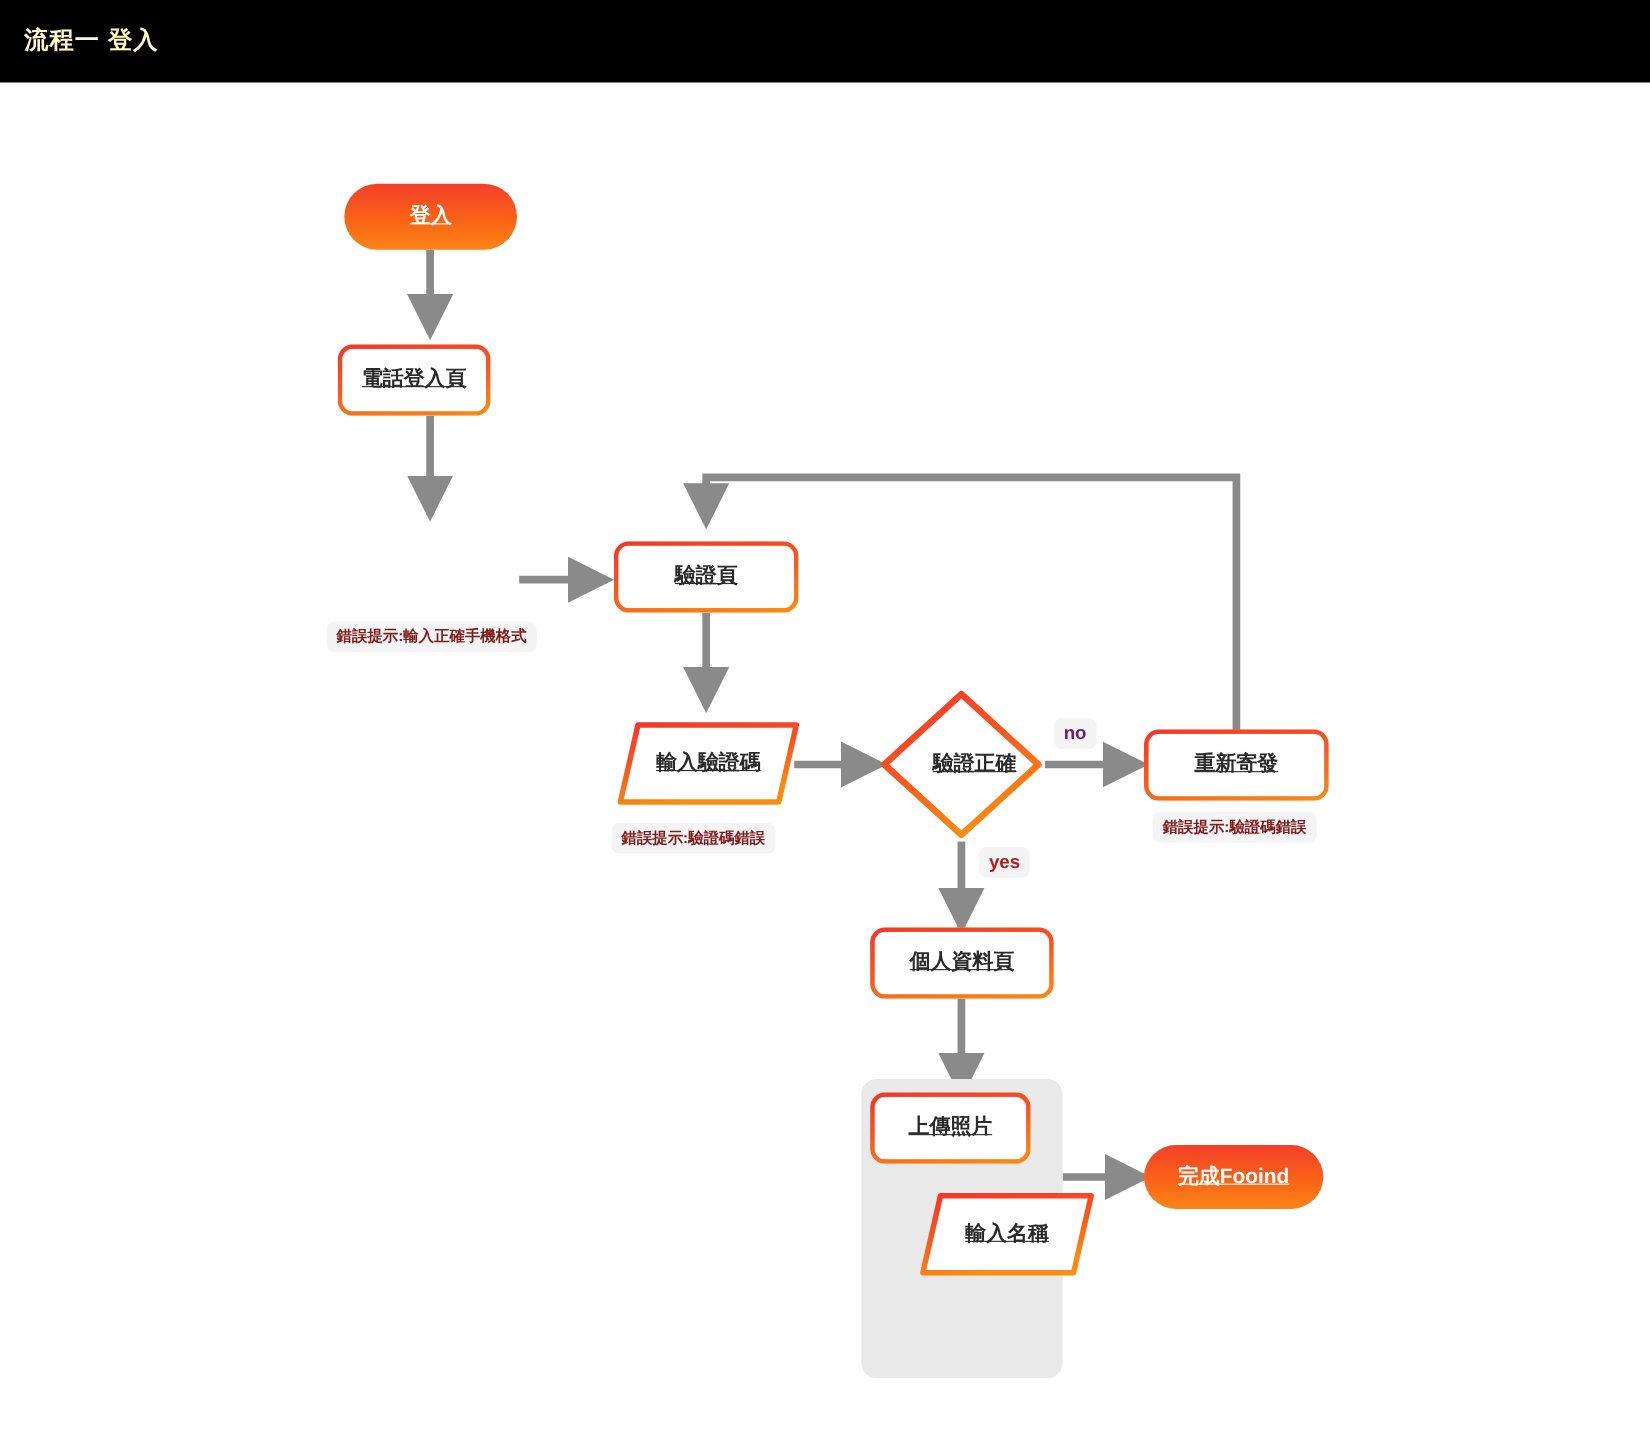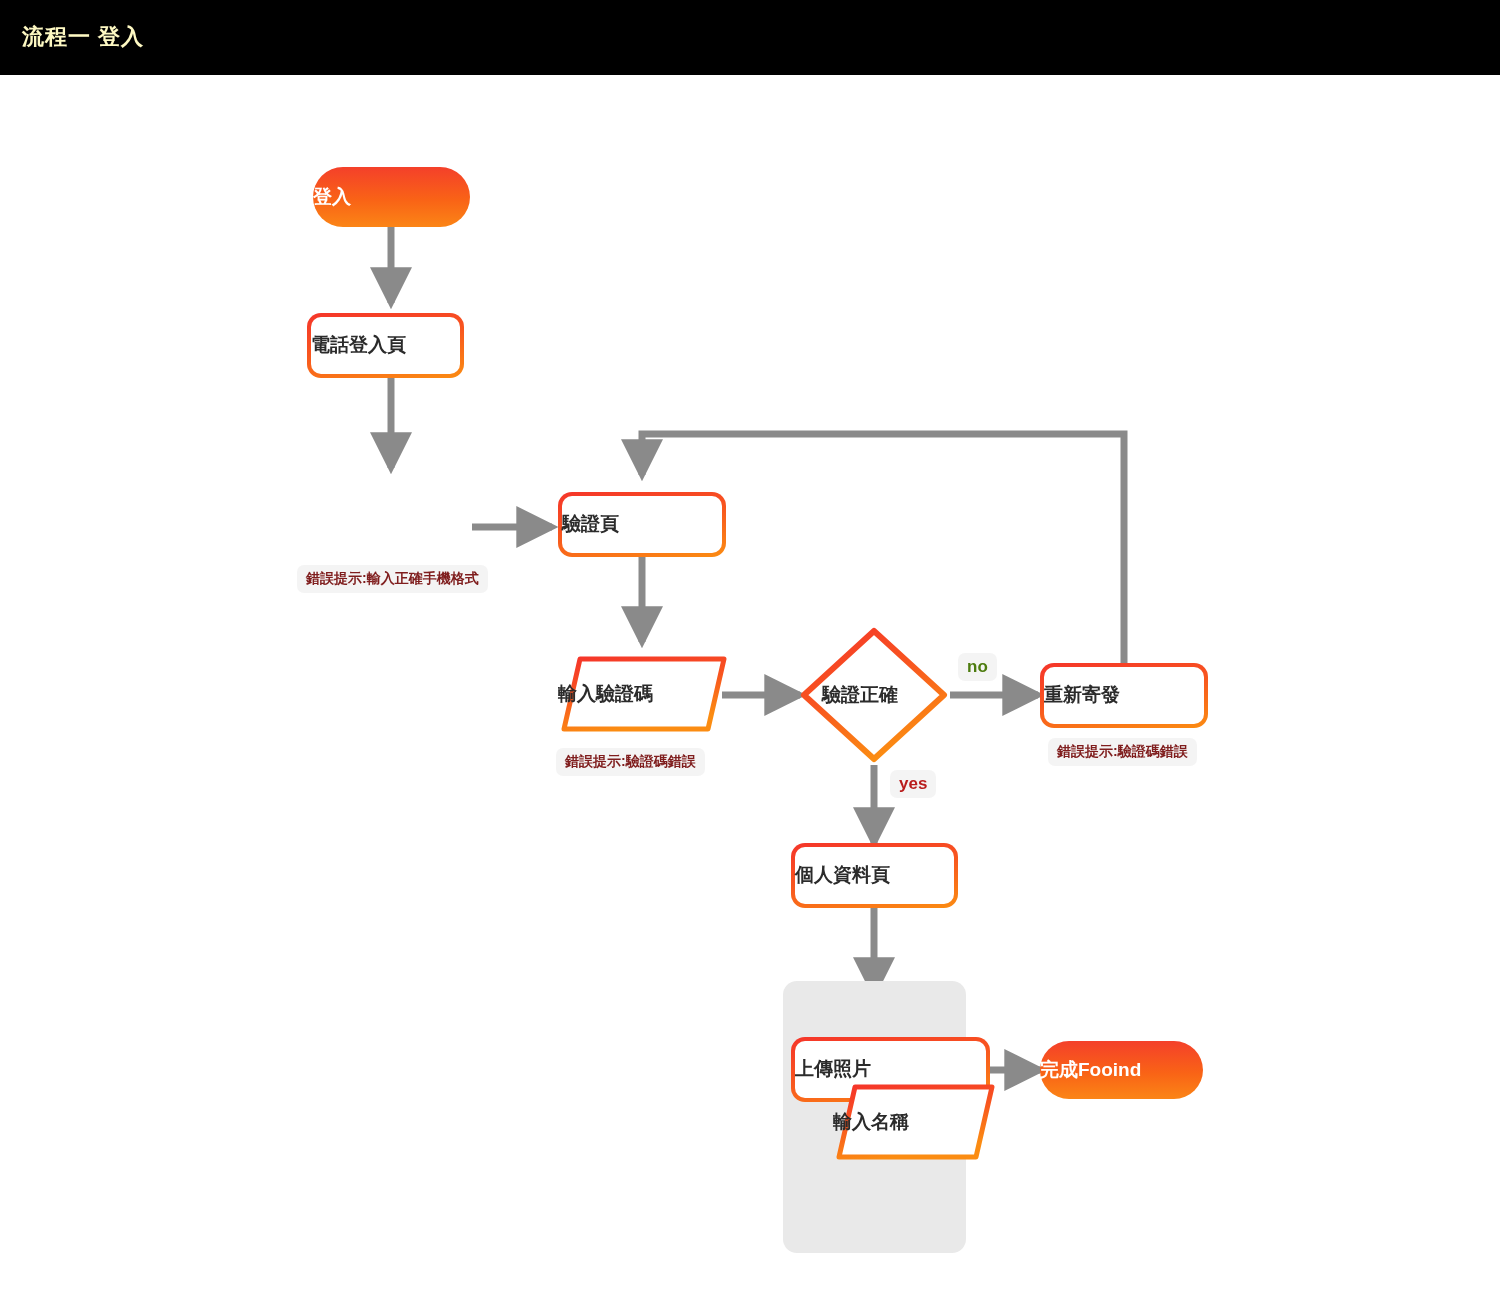--- a/index.html
+++ b/index.html
@@ -47,26 +47,28 @@
     left: 0; top: 0;
     width: 1500px;
     height: 1225px;
     pointer-events: none;
   }
   .node {
     position: absolute;
     box-sizing: border-box;
     display: flex;
     align-items: center;
+    justify-content: center;
     text-align: center;
     font-weight: bold;
     color: #2b2b2b;
     font-size: 19px;
     line-height: 1.2;
     white-space: nowrap;
+    text-decoration: underline;
   }
   
   .node.terminator {
     background: linear-gradient(180deg, #f4402a 0%, #f96316 55%, #fb8516 100%);
     color: #ffffff;
     border-radius: 34px;
     font-size: 19px;
   }
   
   .node.process {
@@ -131,21 +133,21 @@
   .edge-label {
     position: absolute;
     background: #f4f4f4;
     border-radius: 7px;
     font-size: 17px;
     font-weight: bold;
     padding: 4px 9px;
     white-space: nowrap;
     box-sizing: border-box;
   }
-  .edge-label.no  { color: #4d7c0f; }
+  .edge-label.no  { color: #701a75; }
   .edge-label.yes { color: #b91c1c; }
 </style>
 </head>
 <body>
 
 <div id="canvas">
 
   <div id="header-bar">
     <div id="header-title">流程一 登入</div>
   </div>
@@ -179,21 +181,21 @@
 
       <line x1="966" y1="995" x2="1040" y2="995" stroke="#8a8a8a" stroke-width="7" marker-end="url(#arrow)"></line>
     </svg>
 
     <div class="group-box" style="left:783px; top:906px; width:183px; height:272px;"></div>
 
     <div class="node terminator" style="left:313px; top:92px; width:157px; height:60px;">
       <span>登入</span>
     </div>
 
-    <div class="node process" style="left:307px; top:238px; width:157px; height:65px;">
+    <div class="node process" style="left:307px; top:238px; width:139px; height:65px;">
       <span>電話登入頁</span>
     </div>
 
 
     <div class="annotation" style="left:297px; top:490px;">
       <span>錯誤提示:輸入正確手機格式</span>
     </div>
 
     <div class="node process" style="left:558px; top:417px; width:168px; height:65px;">
       <span>驗證頁</span>
@@ -244,21 +246,21 @@
     </div>
 
     <div class="annotation" style="left:1048px; top:663px;">
       <span>錯誤提示:驗證碼錯誤</span>
     </div>
 
     <div class="node process" style="left:791px; top:768px; width:167px; height:65px;">
       <span>個人資料頁</span>
     </div>
 
-    <div class="node process" style="left:791px; top:962px; width:199px; height:65px;">
+    <div class="node process" style="left:791px; top:918px; width:146px; height:65px;">
       <span>上傳照片</span>
     </div>
 
     <div class="node io" style="left:833px; top:1006px; width:165px; height:82px;">
       <svg class="io-shape" viewBox="0 0 165 82" preserveAspectRatio="none">
         <defs>
           <linearGradient id="gradIO3" x1="0" y1="0" x2="0.35" y2="1">
             <stop offset="0%" stop-color="#f5352a"></stop>
             <stop offset="50%" stop-color="#f8551f"></stop>
             <stop offset="100%" stop-color="#fb8c12"></stop>

